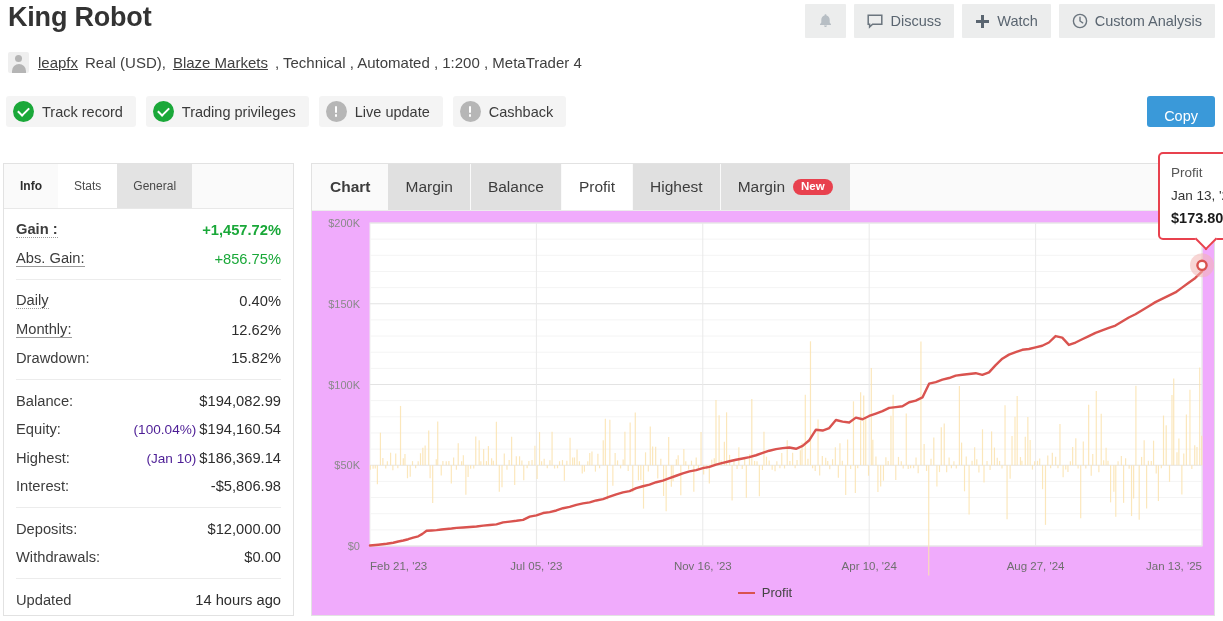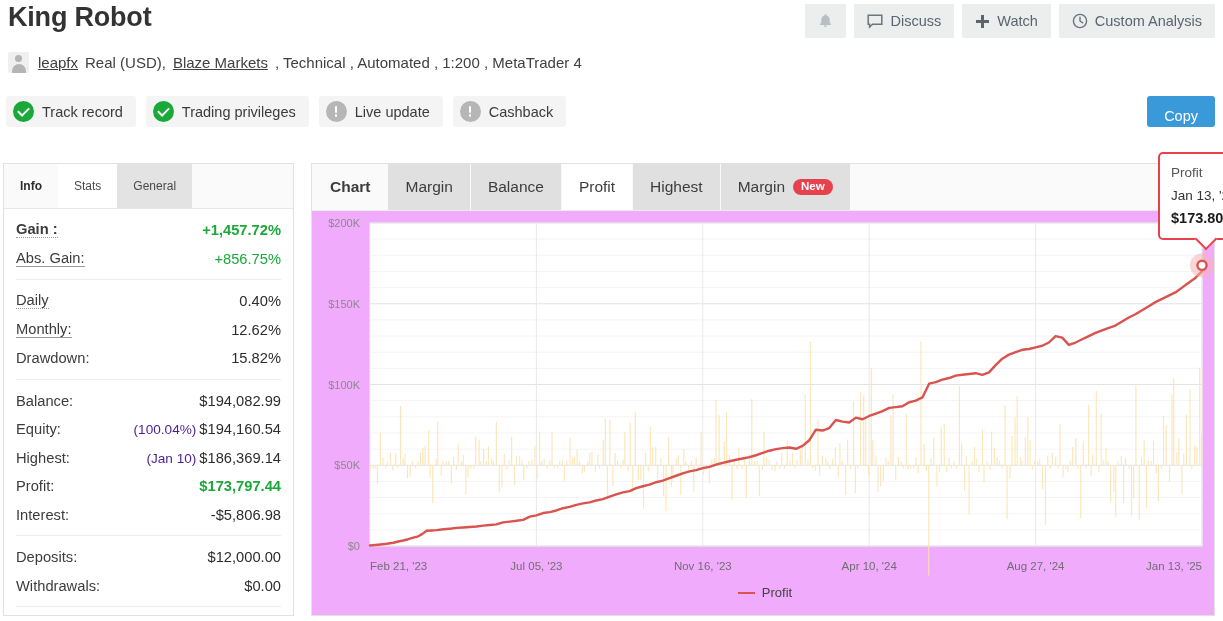--- a/index.html
+++ b/index.html
@@ -230,24 +230,20 @@
           <span class="lbl">Balance:</span>
           <span class="val">$194,082.99</span>
         </div>
         <div class="row">
           <span class="lbl">Equity:</span>
           <span class="val"><span class="muted">(100.04%)</span>$194,160.54</span>
         </div>
         <div class="row">
           <span class="lbl">Highest:</span>
           <span class="val"><span class="muted">(Jan 10)</span>$186,369.14</span>
-        </div>
-        <div class="row">
-          <span class="lbl">Profit:</span>
-          <span class="val green">$173,797.44</span>
         </div>
         <div class="row">
           <span class="lbl">Interest:</span>
           <span class="val">-$5,806.98</span>
         </div>
         <div class="sep"></div>
         <div class="row">
           <span class="lbl">Deposits:</span>
           <span class="val">$12,000.00</span>
         </div>

